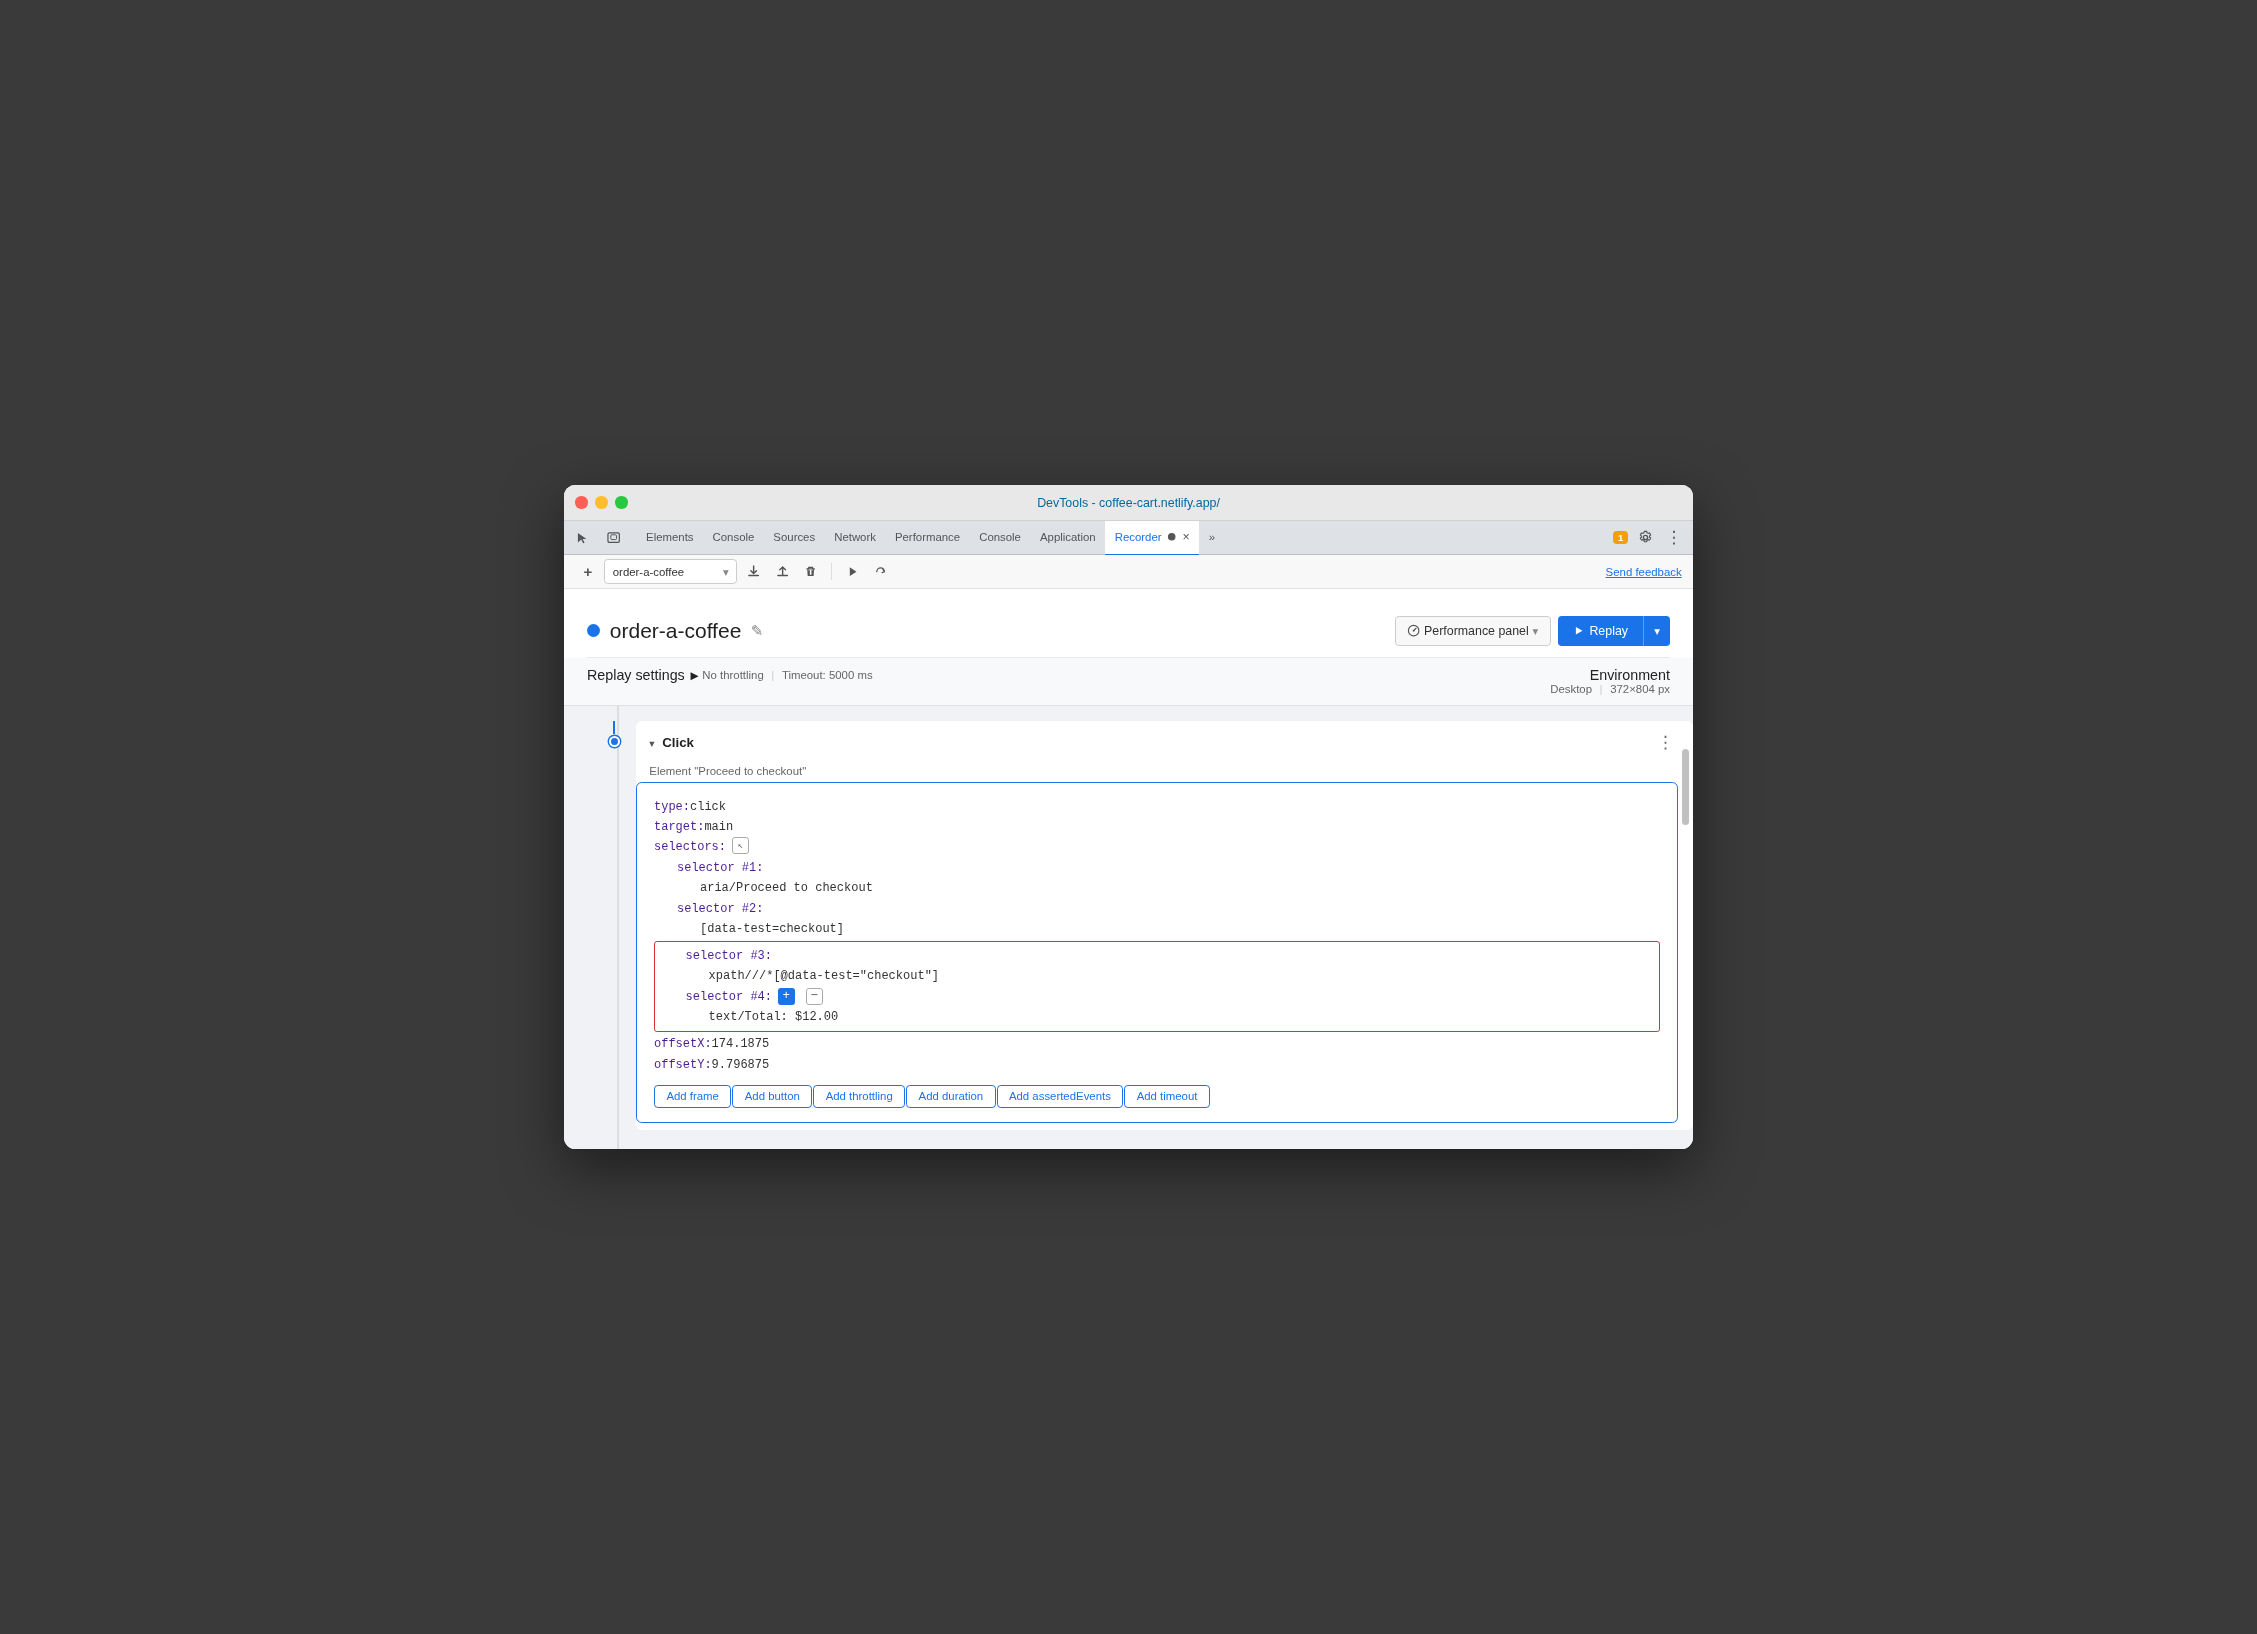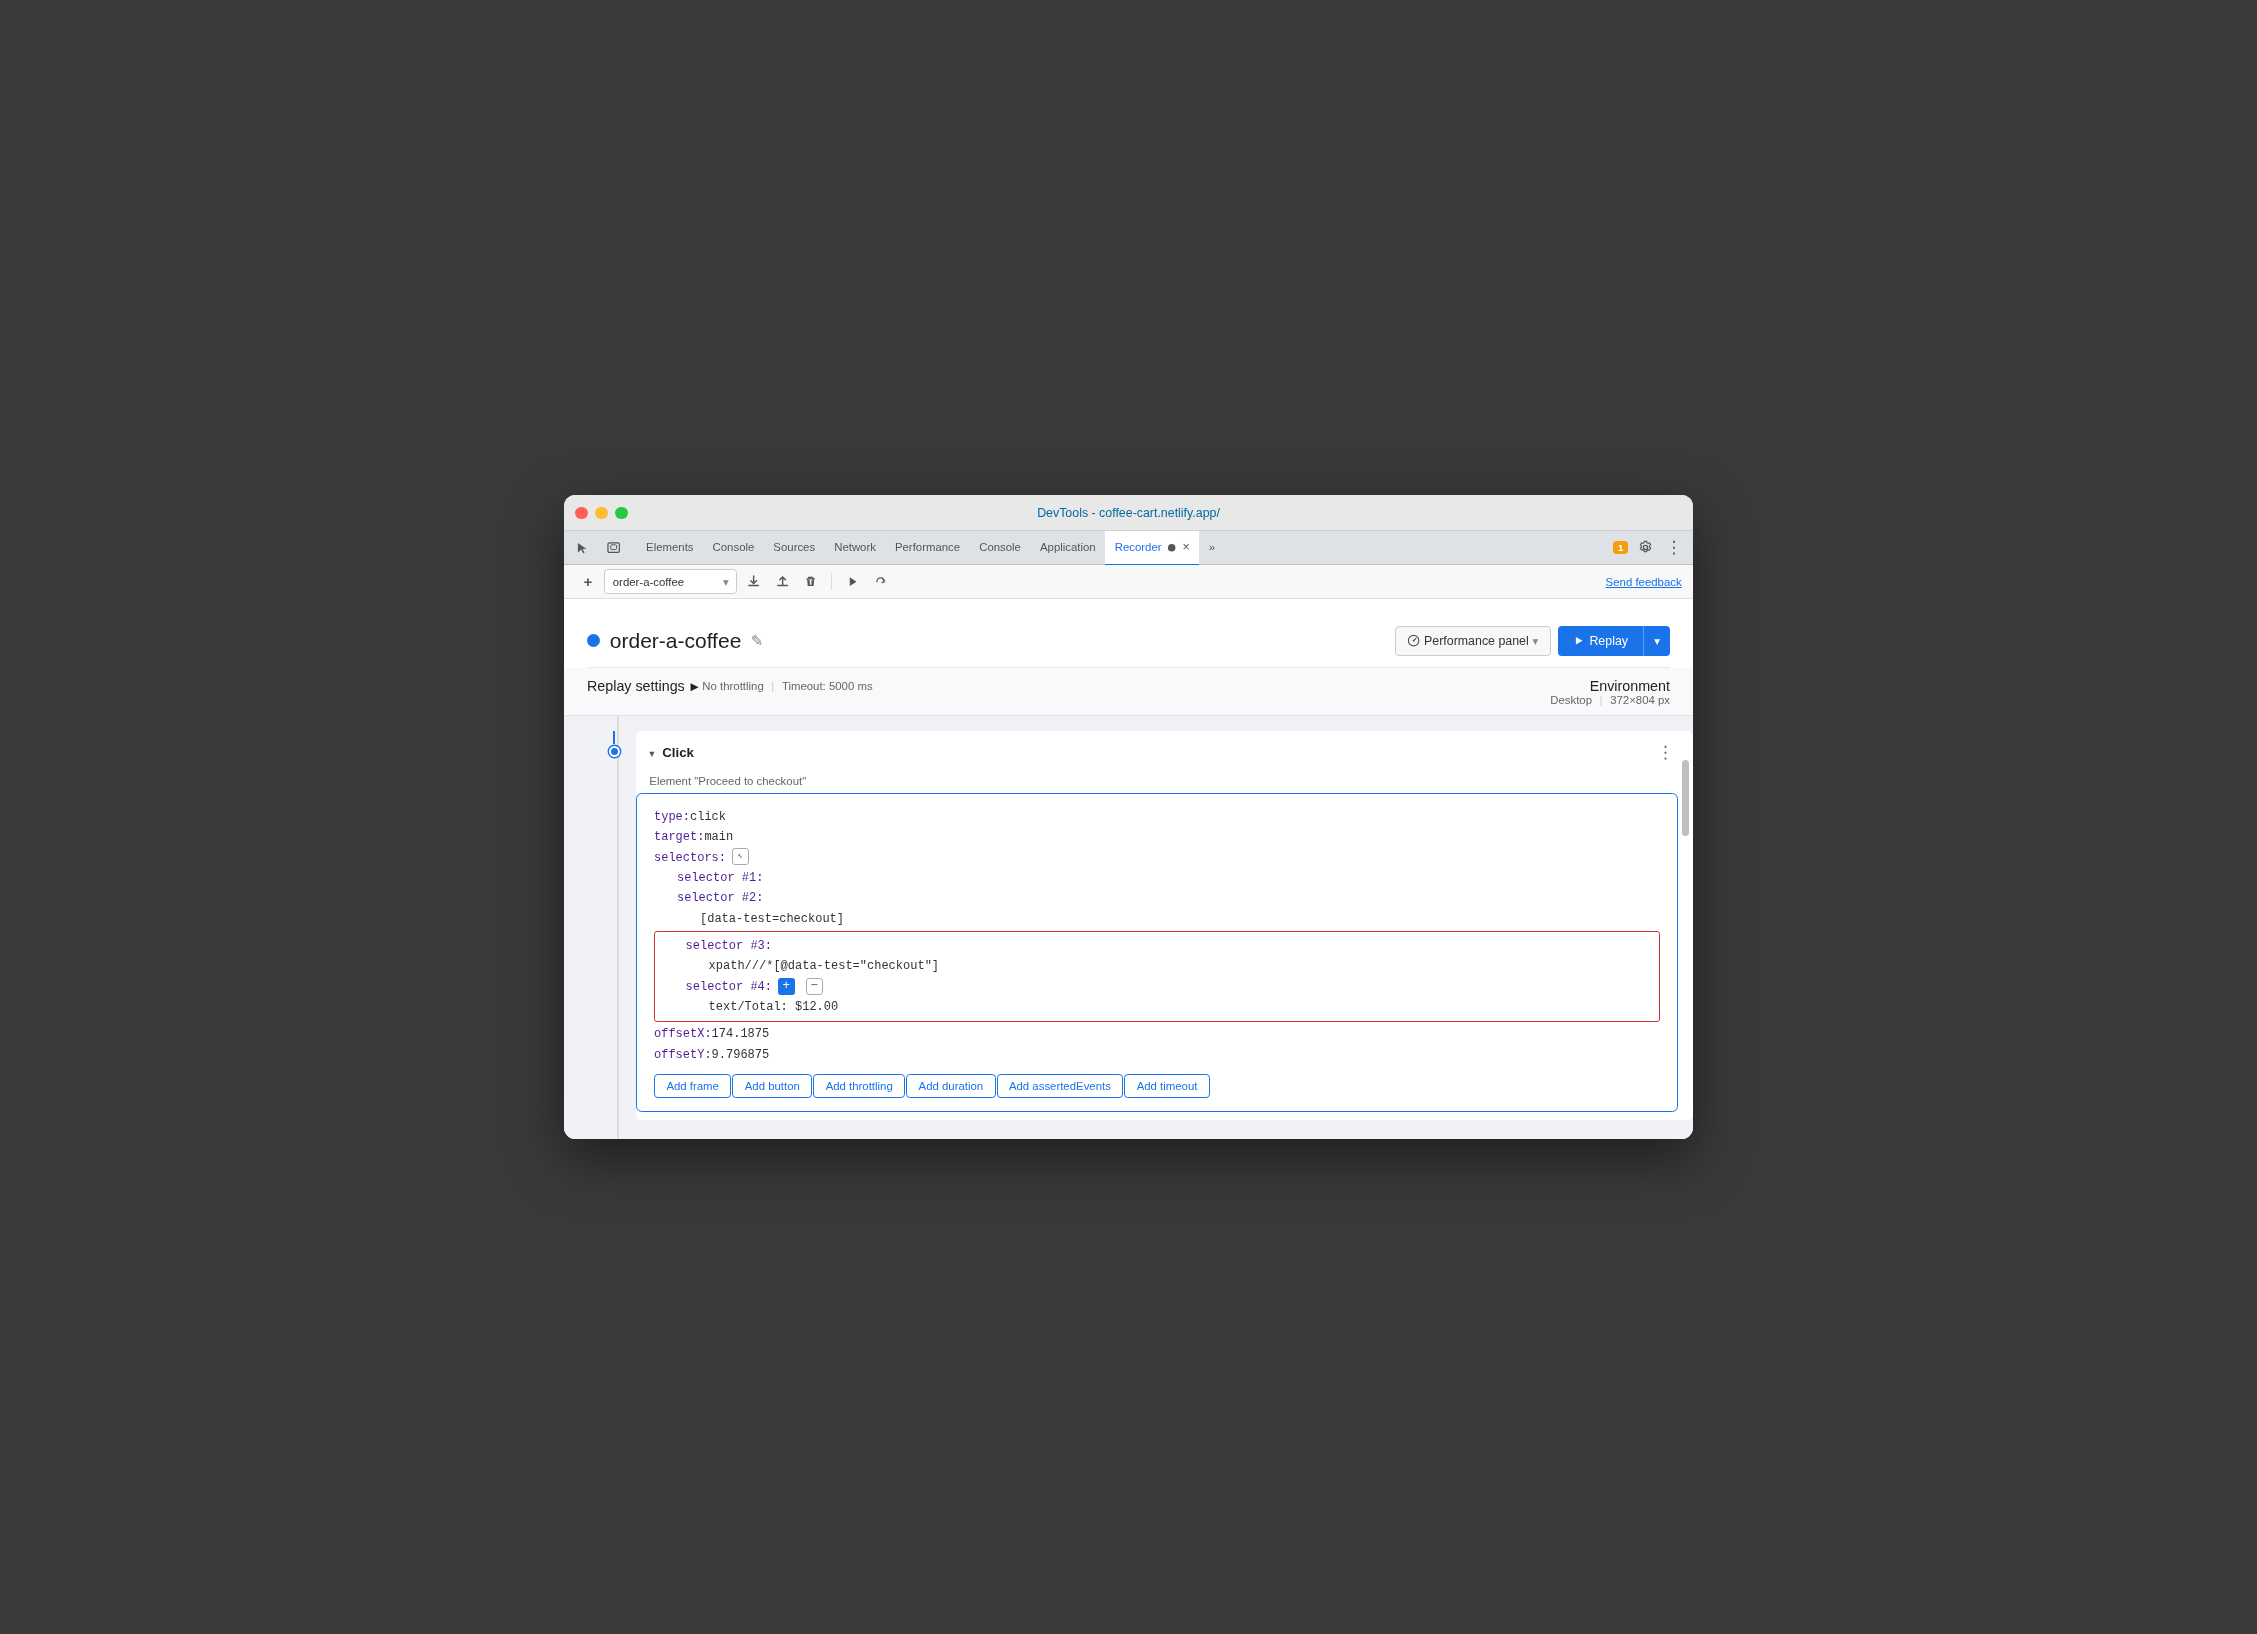--- a/index.html
+++ b/index.html
@@ -589,20 +589,23 @@
             <span class="code-key">target:</span>
             <span class="code-value"> main</span>
           </div>
           <div class="code-line">
             <span class="code-key">selectors:</span>
             <span style="margin-left:5.7px; display:inline-flex; align-items:center; justify-content:center; width:17px; height:17px; border:1.4px solid #aaa; border-radius:2.9px; font-size:8.6px; color:#555; vertical-align:middle;">↖</span>
           </div>
           <div class="code-line code-indent">
             <span class="code-key">selector #1:</span>
           </div>
+          <div class="code-line code-indent2">
+            <span class="code-value">aria/Proceed to checkout</span>
+          </div>
           <div class="code-line code-indent">
             <span class="code-key">selector #2:</span>
           </div>
           <div class="code-line code-indent2">
             <span class="code-value">[data-test=checkout]</span>
           </div>
 
           <div class="selector-highlight">
             <div class="code-line code-indent">
               <span class="code-key">selector #3:</span>

